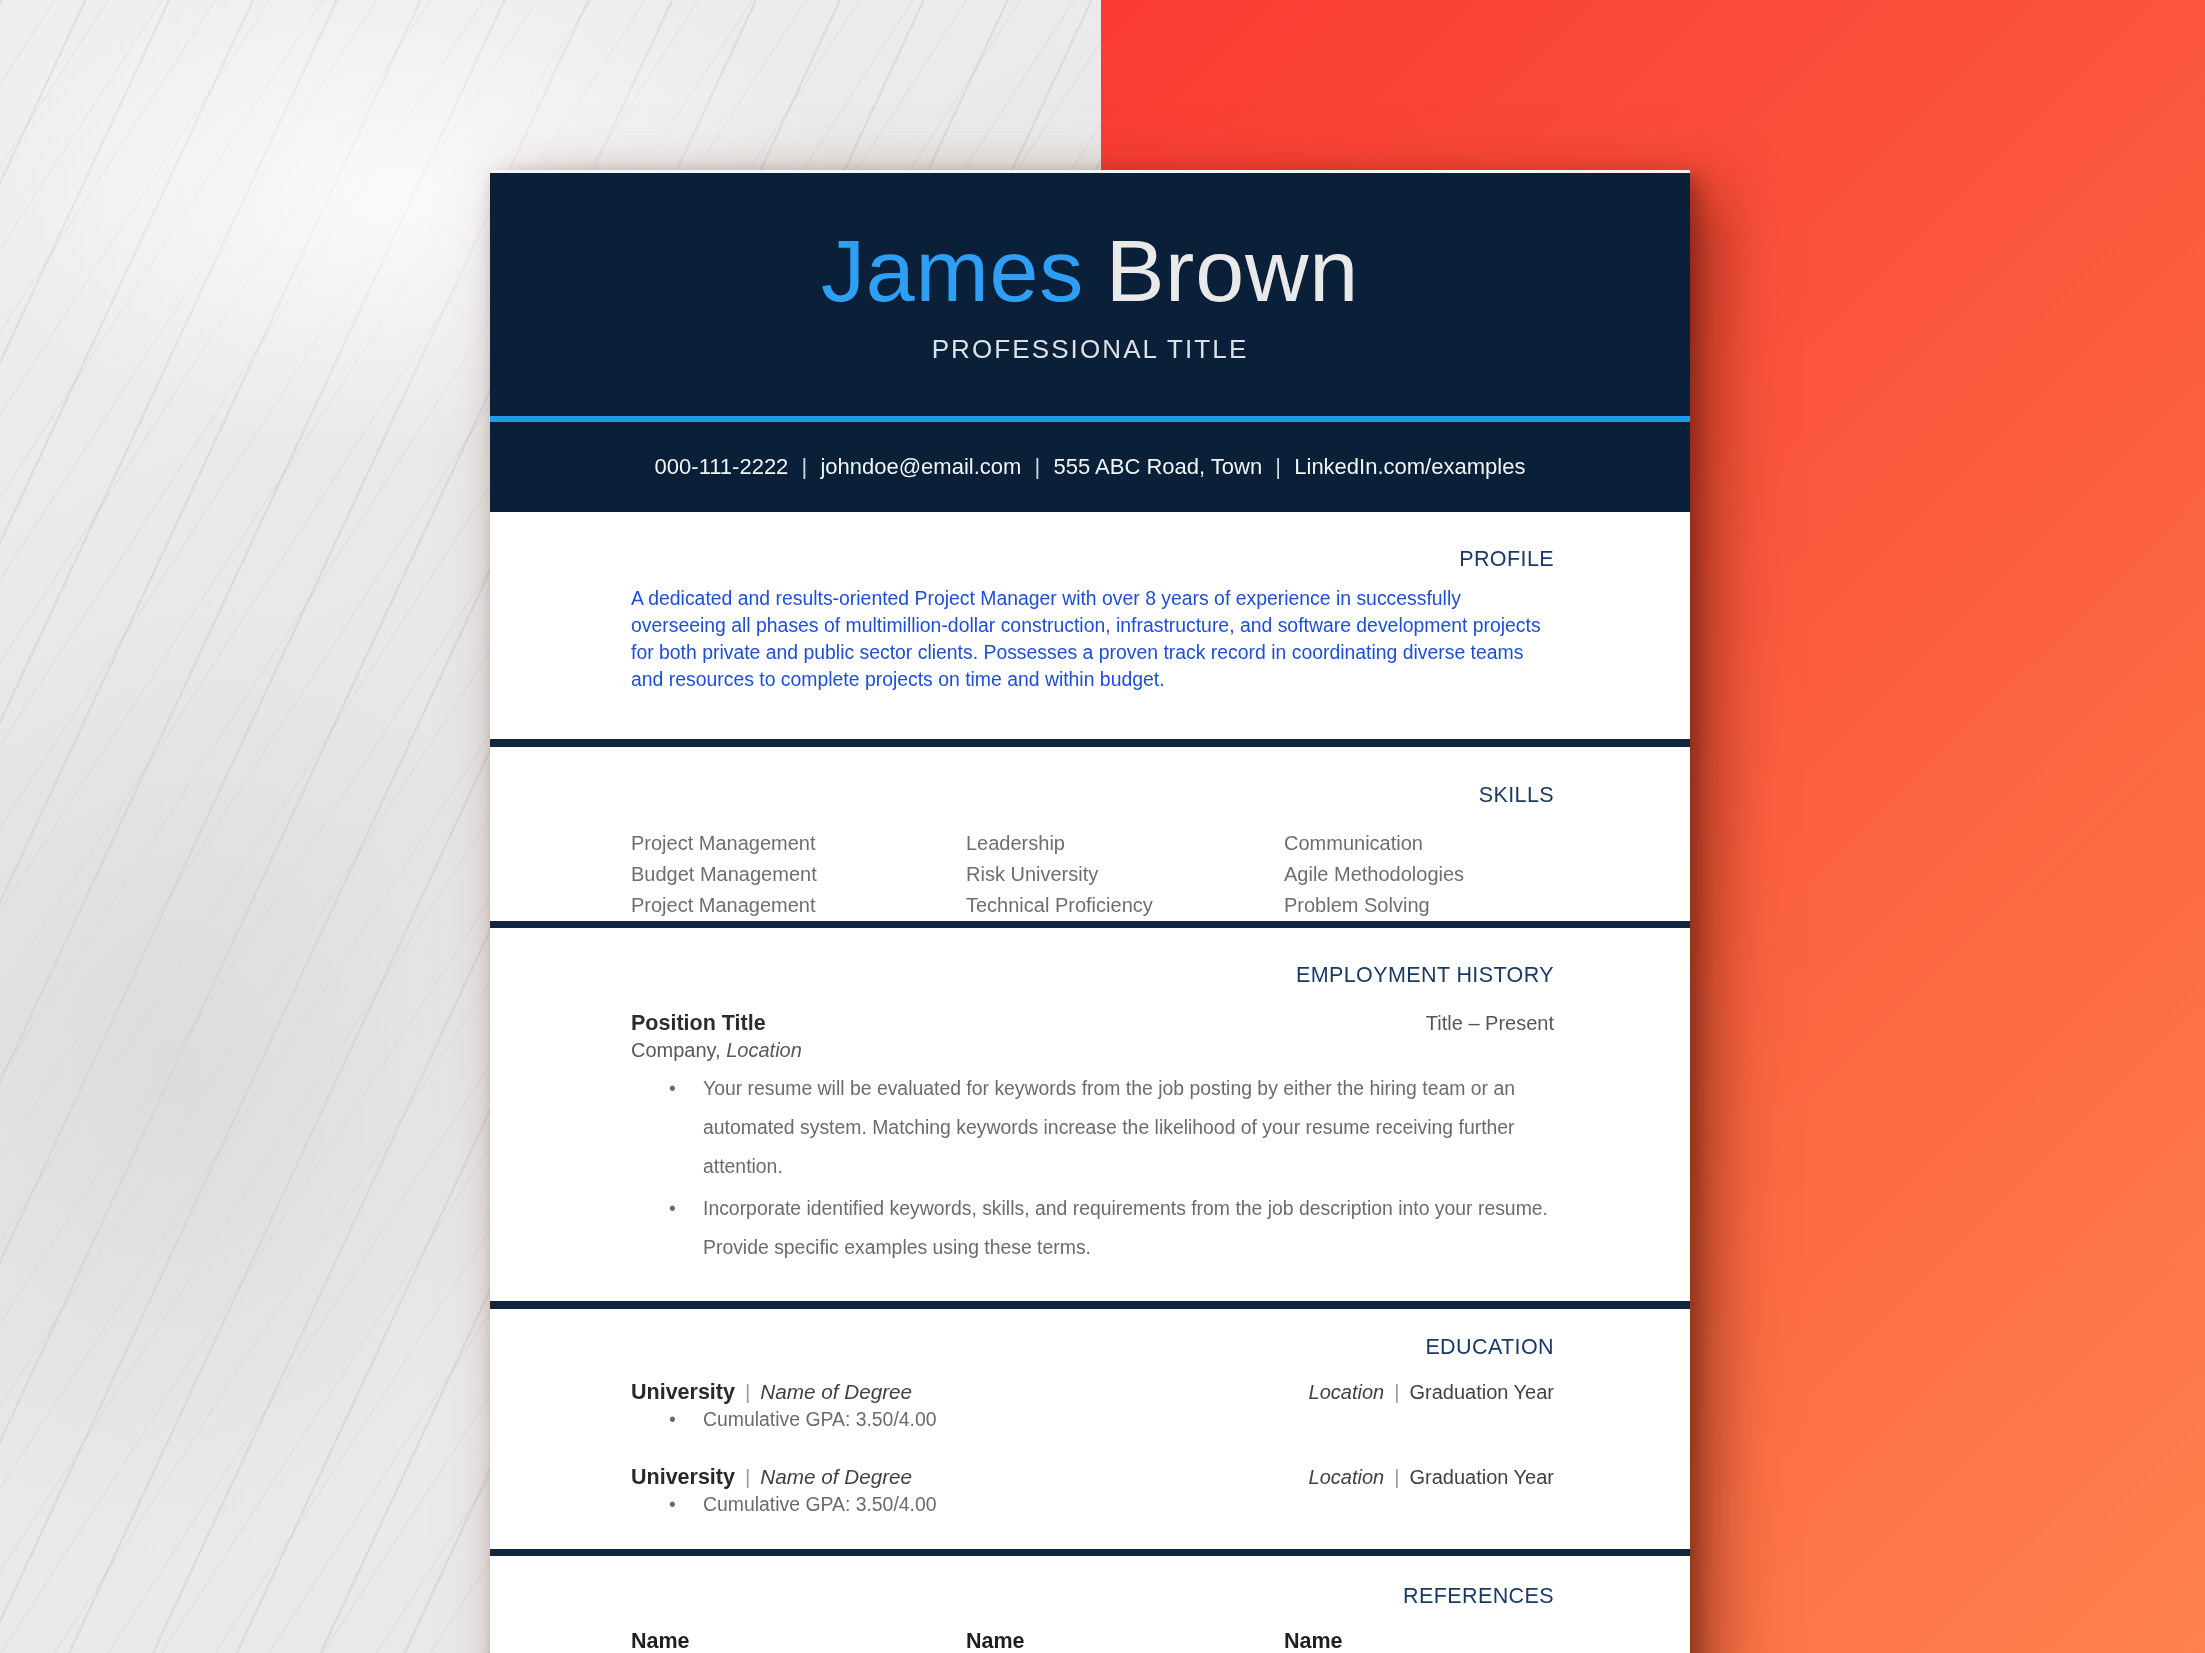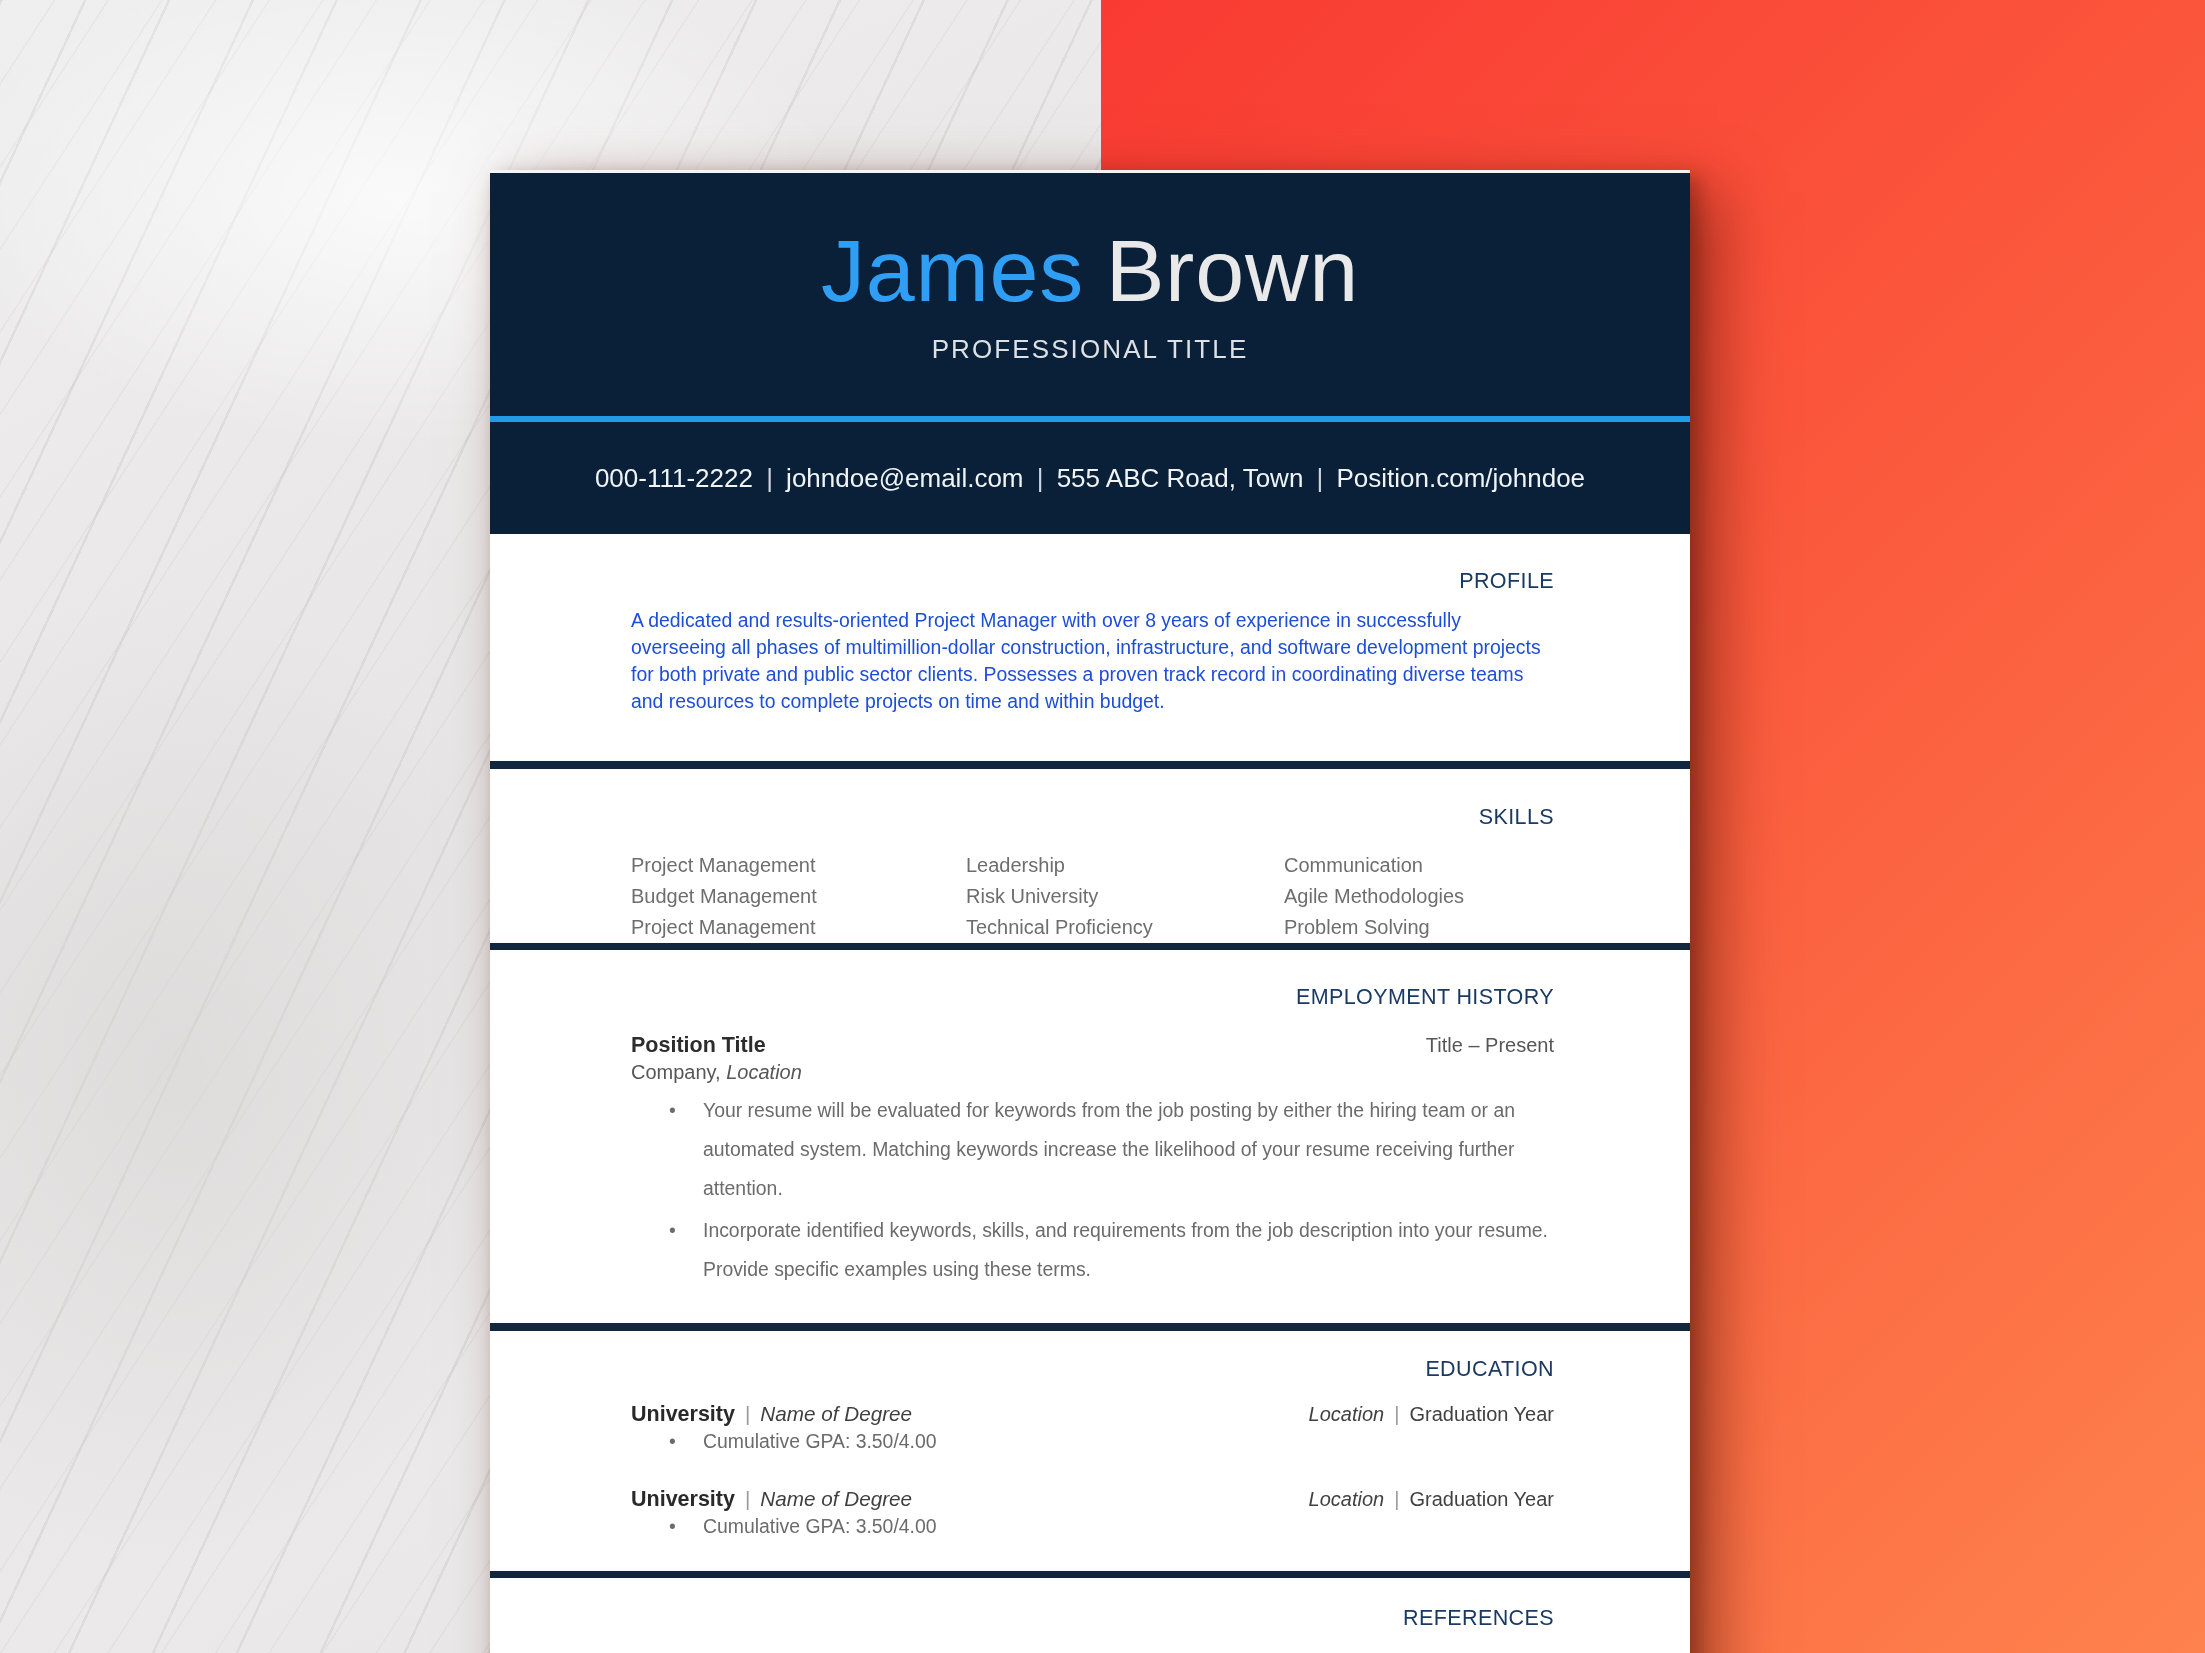--- a/index.html
+++ b/index.html
@@ -35,23 +35,23 @@
   .hdr{
     height:243px;background:#0a2038;
     display:flex;flex-direction:column;align-items:center;justify-content:center;
   }
   .name{font-size:88px;line-height:91px;font-weight:400;letter-spacing:0.8px;white-space:nowrap;}
   .name .first{color:#2e9ff5;margin-right:21.5px;}
   .name .last{color:#e9e9e9;}
   .prof-title{margin-top:18px;font-size:26px;letter-spacing:2.1px;color:#dde1e5;}
   .accent-line{height:5.8px;background:#1e9ce9;}
   .contact{
-    height:112px;background:#0a2038;
+    height:90px;background:#0a2038;
     display:flex;align-items:center;justify-content:center;
-    font-size:26px;color:#f0f4f7;white-space:nowrap;
+    font-size:22px;color:#f0f4f7;white-space:nowrap;
   }
   .contact .sep{margin:0 13.2px;color:#cfd7de;}
   
   .section{padding-left:141px;padding-right:136px;}
   .rule{height:7.4px;background:#12263d;}
   h2.sec-head{
     margin:0;text-align:right;font-weight:500;
     font-size:21.5px;line-height:25px;color:#1a3a63;letter-spacing:0.4px;
   }
   
@@ -113,21 +113,21 @@
 
     <div class="accent-line"></div>
 
     <div class="contact">
       <span>000-111-2222</span>
       <span class="sep">|</span>
       <span>johndoe@email.com</span>
       <span class="sep">|</span>
       <span>555 ABC Road, Town</span>
       <span class="sep">|</span>
-      <span>Position.com/johndoe</span>
+      <span>LinkedIn.com/examples</span>
     </div>
 
     <section class="section sec-profile">
       <h2 class="sec-head">PROFILE</h2>
       <p class="profile-body">A dedicated and results-oriented Project Manager with over 8 years of experience in successfully overseeing all phases of multimillion-dollar construction, infrastructure, and software development projects for both private and public sector clients. Possesses a proven track record in coordinating diverse teams and resources to complete projects on time and within budget.</p>
     </section>
 
     <div class="rule"></div>
 
     <section class="section sec-skills">

